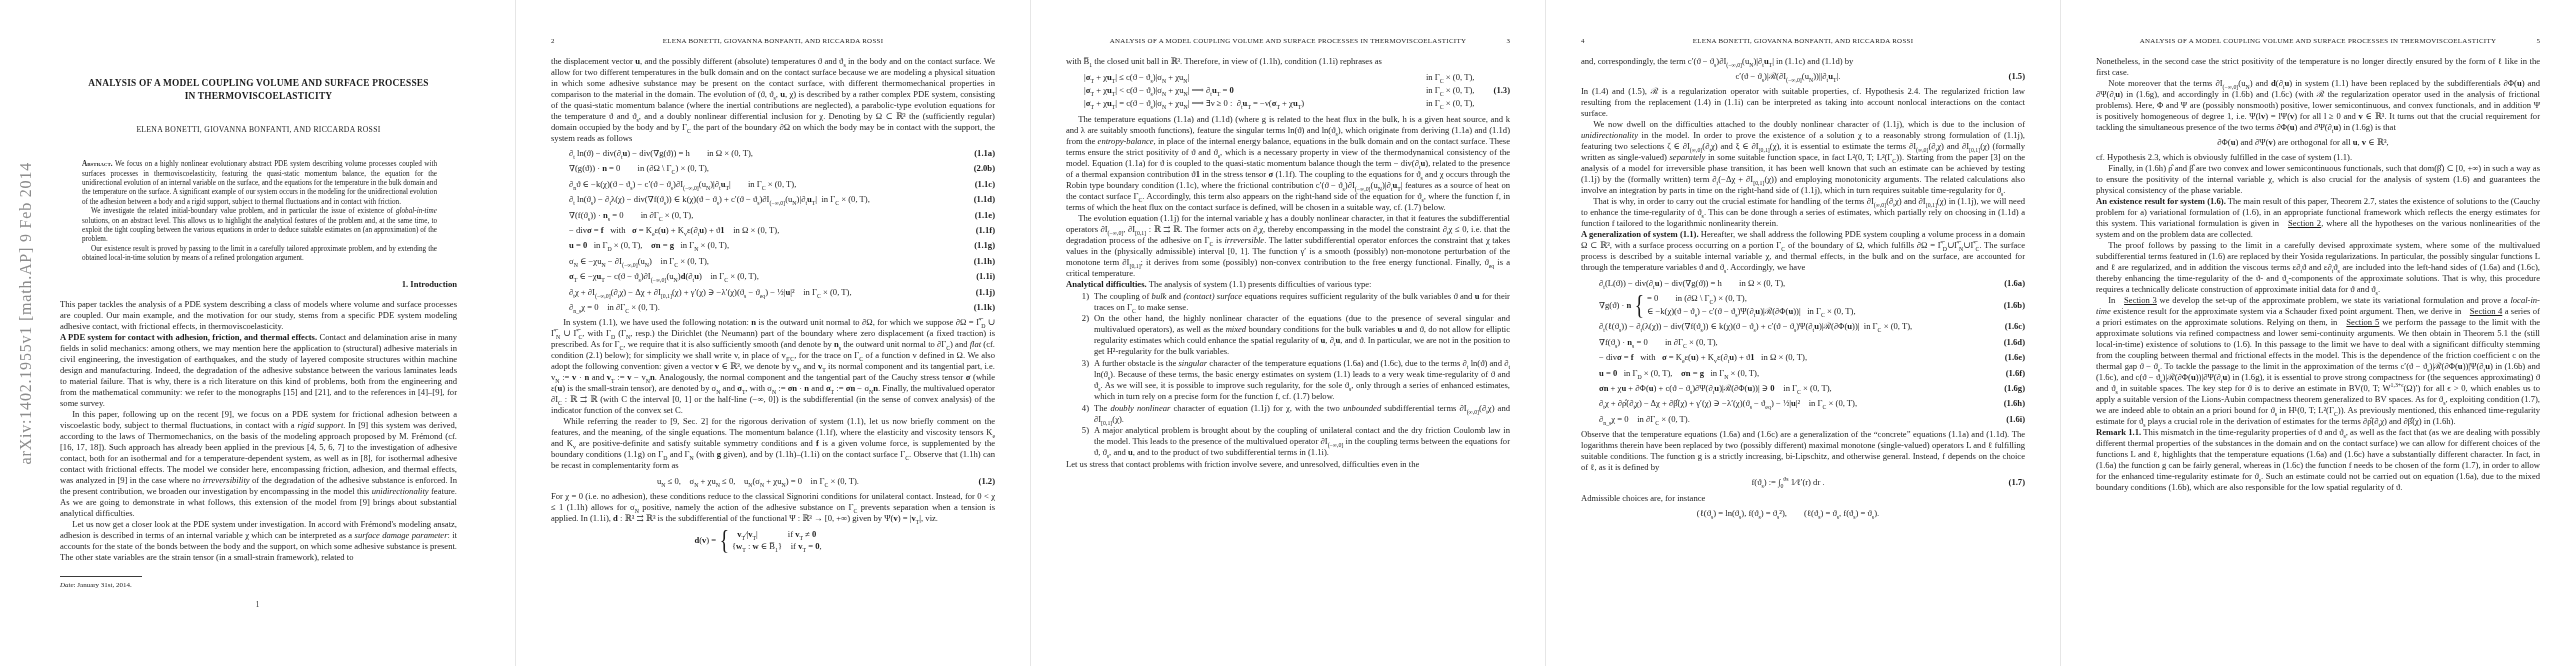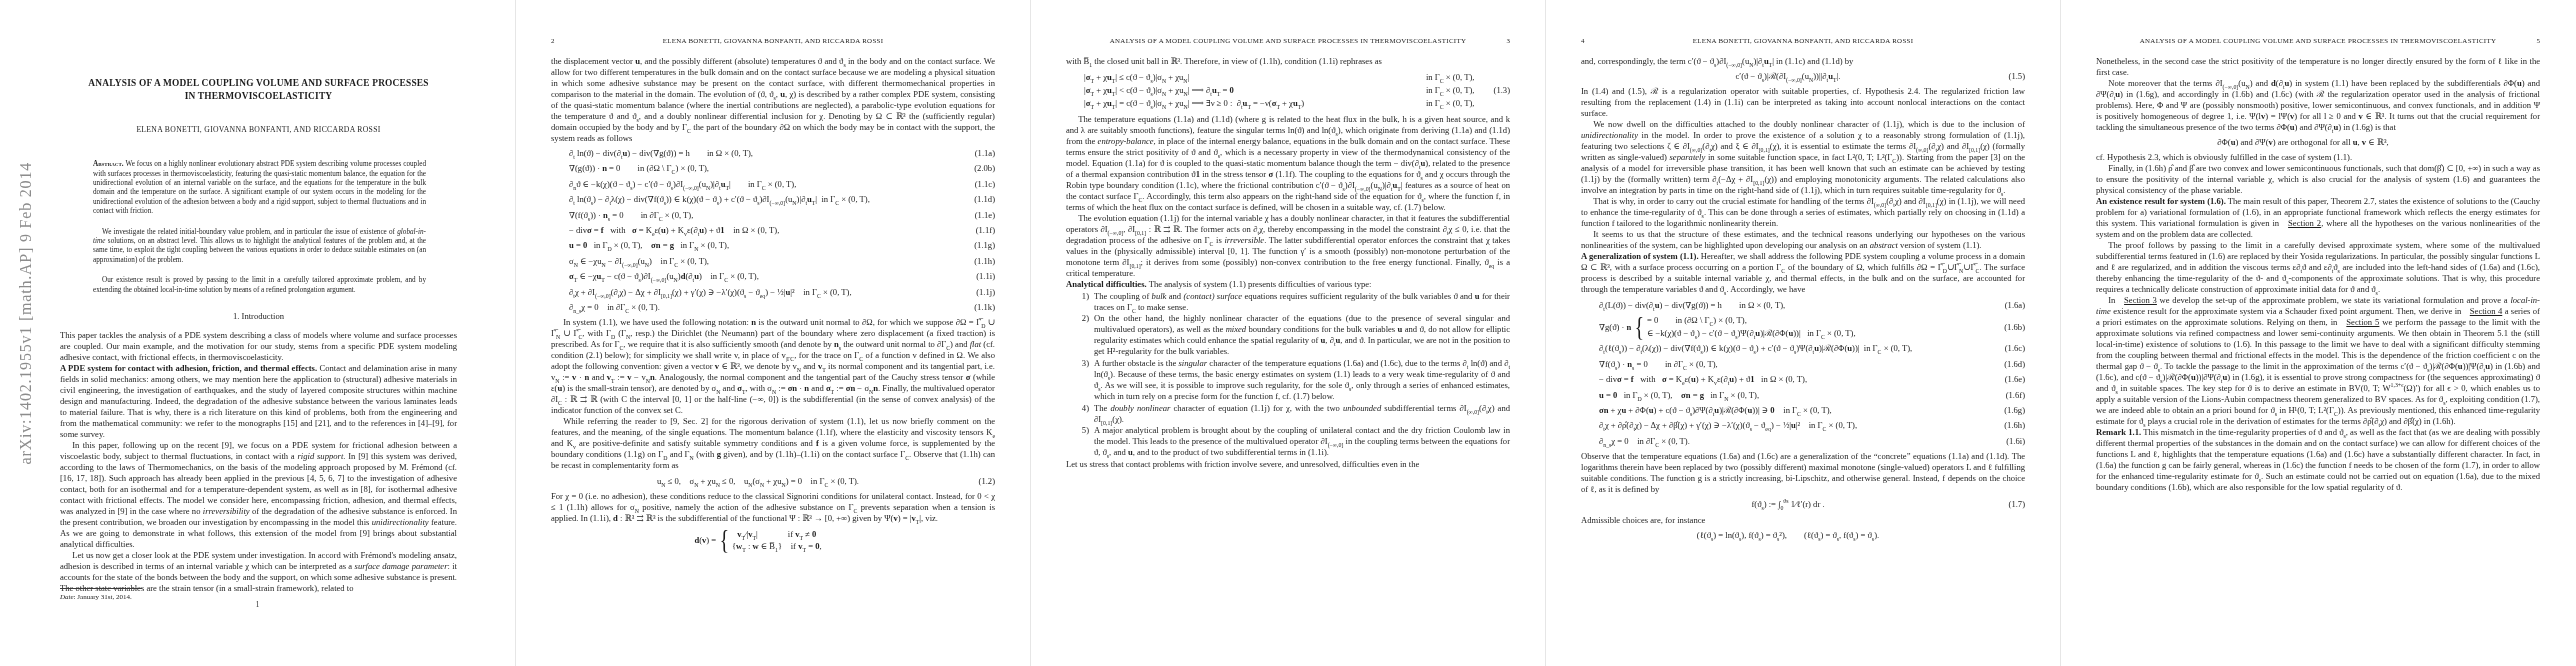--- a/index.html
+++ b/index.html
@@ -23,46 +23,46 @@
   .runhead .no { width:19px; }
   .runhead .no.r { text-align:right; }
   .runhead .center { flex:1; text-align:center; letter-spacing:0.3px; }
 
   .pbody { margin-top:11.7px; font-size:8.6px; line-height:11px; text-align:justify; }
   .pbody.first { margin-top:77px; }
 
   .title { text-align:center; font-weight:bold; font-size:9.4px; line-height:13.3px; margin:0 23px; letter-spacing:0.2px; }
   .authors { text-align:center; font-size:7.7px; letter-spacing:0.3px; margin-top:20px; }
   .abstract { margin:25.6px 20px 0 22px; font-size:7.2px; line-height:9.4px; }
-  .abstract p { margin:11px; text-indent:9px; }
+  .abstract p { margin:0; text-indent:9px; }
   .abstract p.first { text-indent:0; }
   .abstract b { font-variant:small-caps; font-weight:600; }
 
-  .secheading { text-align:center; font-weight:normal; margin:15.6px 0 8.3px; }
+  .secheading { text-align:right; font-weight:bold; margin:15.6px 0 8.3px; }
 
   p.para { margin:0; text-indent:12.2px; }
   p.para.noind { text-indent:0; }
 
   .eqrow { display:flex; align-items:center; margin:4.4px 0; }
   .eqleft { flex:1; padding-left:18px; }
   .eqleft.center { text-align:center; padding-left:0; }
   .eqwhere { padding-right:5.6px; white-space:nowrap; }
-  .eqnum { width:30px; text-align:right; white-space:nowrap; }
+  .eqnum { width:30px; text-align:right; white-space:nowrap;font-weight:bold; }
   .eqgroup { margin:5.6px 0; }
   .eqgroup .eqrow { margin:1.7px 0; }
 
   .caseswrap { display:flex; align-items:center; }
   .brace { font-size:20px; font-weight:300; transform:scaleY(1.35); margin:0 2.8px 0 3.3px; }
   .caselines { display:flex; flex-direction:column; gap:1.7px; }
 
   .listitem { display:flex; margin:0.6px 0; }
   .listitem .marker { flex:none; width:23px; text-align:right; padding-right:5px; }
   .listitem .itext { flex:1; text-align:justify; }
 
-  .footnote { position:absolute; left:60px; bottom:66px; font-size:7px; }
+  .footnote { position:absolute; left:60px; bottom:78px; font-size:7px; }
   .footnote .rule { width:82px; border-top:0.6px solid #3a3a3a; margin-bottom:3.9px; }
   .pagenum { position:absolute; left:0; right:0; bottom:58px; text-align:center; font-size:7.2px; }
 
   sub, sup { font-size:68%; line-height:0; }
   .ul { text-decoration:underline;padding-left:6px; }
 </style>
 </head>
 <body>
 
 <div class="strip">
@@ -230,21 +230,20 @@
       </div>
       <div class="pbody">
           <p class="para noind">and, correspondingly, the term c′(ϑ − ϑ<sub>s</sub>)∂I<sub>(−∞,0]</sub>(u<sub>N</sub>)|∂<sub>t</sub><b>u</b><sub>T</sub>| in (1.1c) and (1.1d) by</p>
           <div class="eqrow">
             <div class="eqleft center">c′(ϑ − ϑ<sub>s</sub>)|ℛ(∂I<sub>(−∞,0]</sub>(u<sub>N</sub>))||∂<sub>t</sub><b>u</b><sub>T</sub>|.</div>
             <span class="eqnum">(1.5)</span>
           </div>
           <p class="para noind">In (1.4) and (1.5), ℛ is a regularization operator with suitable properties, cf. Hypothesis 2.4. The regularized friction law resulting from the replacement (1.4) in (1.1i) can be interpreted as taking into account nonlocal interactions on the contact surface.</p>
           <p class="para">We now dwell on the difficulties attached to the doubly nonlinear character of (1.1j), which is due to the inclusion of <i>unidirectionality</i> in the model. In order to prove the existence of a solution χ to a reasonably strong formulation of (1.1j), featuring two selections ζ ∈ ∂I<sub>(∞,0]</sub>(∂<sub>t</sub>χ) and ξ ∈ ∂I<sub>[0,1]</sub>(χ), it is essential to estimate the terms ∂I<sub>(∞,0]</sub>(∂<sub>t</sub>χ) and ∂I<sub>[0,1]</sub>(χ) (formally written as single-valued) <i>separately</i> in some suitable function space, in fact L²(0, T; L²(Γ<sub>C</sub>)). Starting from the paper [3] on the analysis of a model for irreversible phase transition, it has been well known that such an estimate can be achieved by testing (1.1j) by the (formally written) term ∂<sub>t</sub>(−Δχ + ∂I<sub>[0,1]</sub>(χ)) and employing monotonicity arguments. The related calculations also involve an integration by parts in time on the right-hand side of (1.1j), which in turn requires suitable time-regularity for ϑ<sub>s</sub>.</p>
           <p class="para">That is why, in order to carry out the crucial estimate for handling of the terms ∂I<sub>(∞,0]</sub>(∂<sub>t</sub>χ) and ∂I<sub>[0,1]</sub>(χ) in (1.1j), we will need to enhance the time-regularity of ϑ<sub>s</sub>. This can be done through a series of estimates, which partially rely on choosing in (1.1d) a function f tailored to the logarithmic nonlinearity therein.</p>
-          <p class="para">It seems to us that the structure of these estimates, and the technical reasons underlying our hypotheses on the various nonlinearities of the system, can be highlighted upon developing our analysis on an <i>abstract</i> version of system (1.1).</p>
           <p class="para noind"><b>A generalization of system (1.1).</b> Hereafter, we shall address the following PDE system coupling a volume process in a domain Ω ⊂ ℝ³, with a surface process occurring on a portion Γ<sub>C</sub> of the boundary of Ω, which fulfills ∂Ω = Γ̅<sub>D</sub>∪Γ̅<sub>N</sub>∪Γ̅<sub>C</sub>. The surface process is described by a suitable internal variable χ, and thermal effects, in the bulk and on the surface, are accounted for through the temperature variables ϑ and ϑ<sub>s</sub>. Accordingly, we have</p>
           <div class="eqrow">
             <div class="eqleft">∂<sub>t</sub>(L(ϑ)) − div(∂<sub>t</sub><b>u</b>) − div(∇g(ϑ)) = h  in Ω × (0, T),</div>
             <span class="eqnum">(1.6a)</span>
           </div>
           <div class="eqrow">
             <div class="eqleft">
               <span class="caseswrap">
                 <span>∇g(ϑ) · <b>n</b> </span>
                 <span class="brace">{</span>

